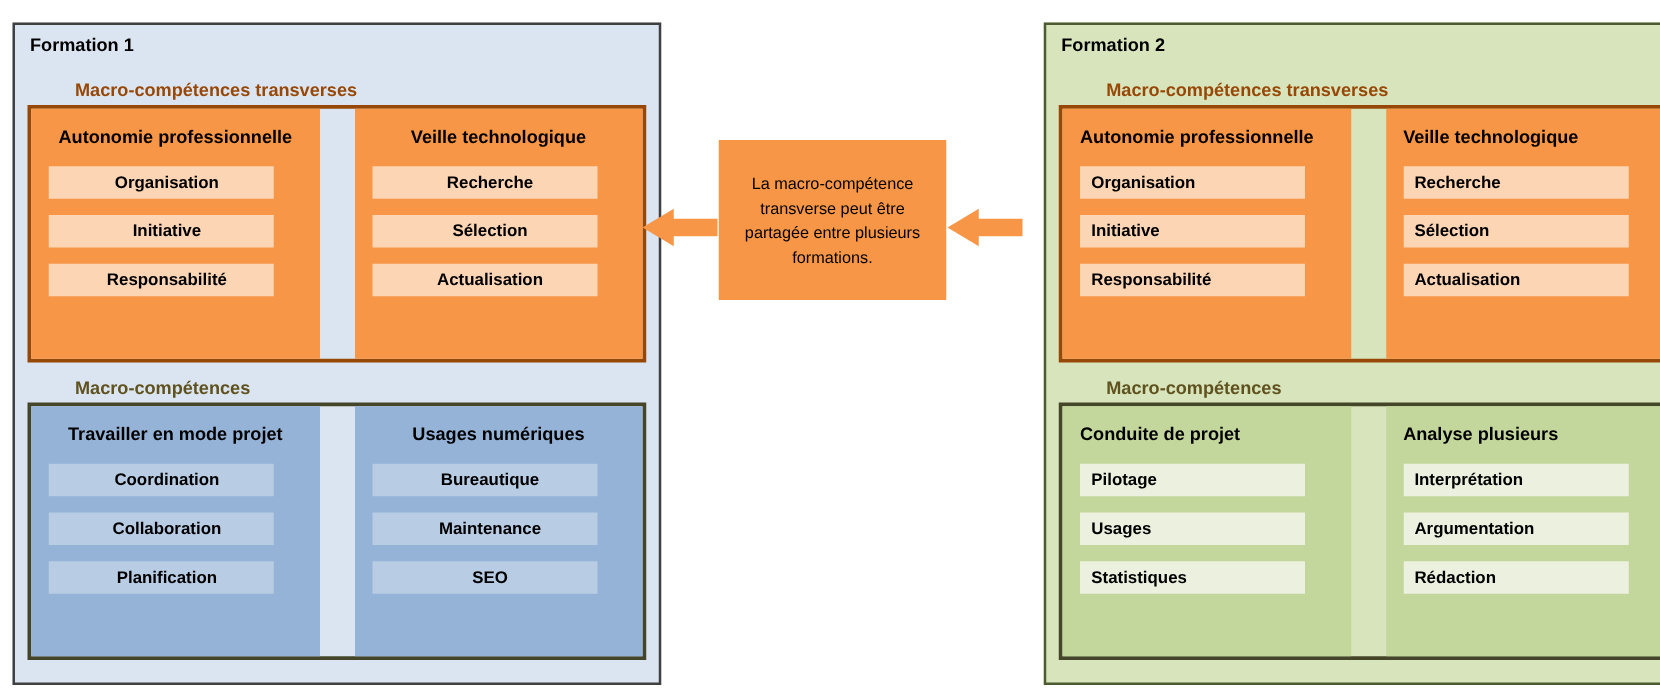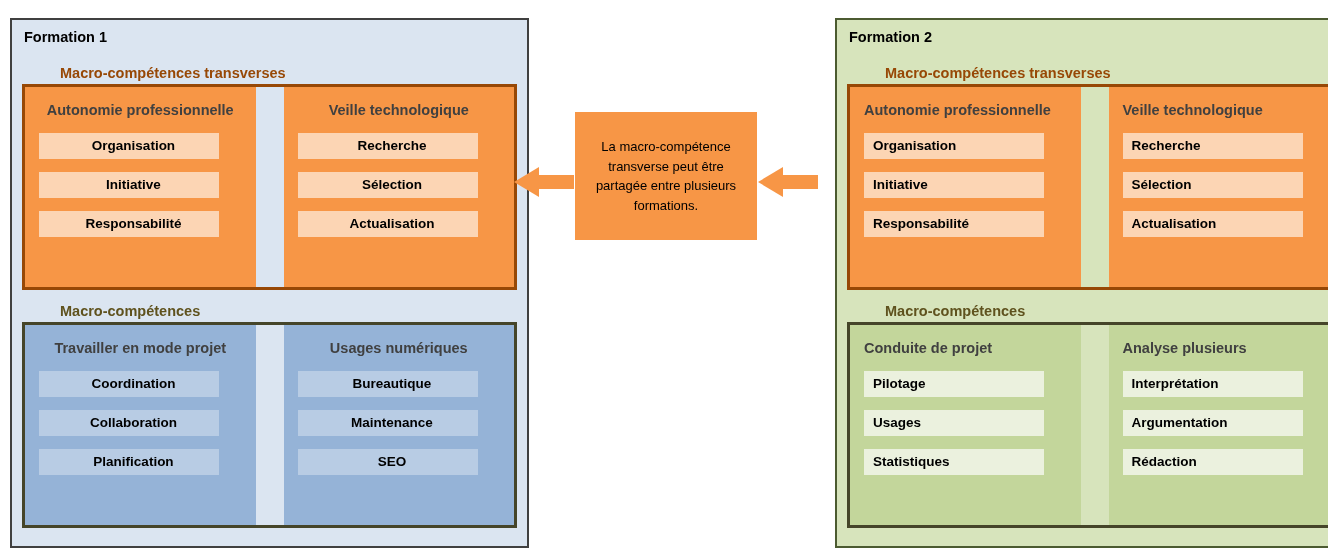--- a/index.html
+++ b/index.html
@@ -18,21 +18,21 @@
 
   .group { position:absolute; left:10px; width:495px; height:206px; display:flex; gap:28px; }
   .group-top    { top:64px;  border:3px solid #974806; }
   .group-bottom { top:302px; border:3px solid #454529; }
 
   .col { flex:1; padding:11px 14px; }
   .group-top .col { background:#f79646; }
   .panel-blue  .group-bottom .col { background:#95b3d7; }
   .panel-green .group-bottom .col { background:#c3d69b; }
 
-  .col-title { font-size:14.5px; font-weight:bold; color:#404040; margin:4px 0 15px 0; }
+  .col-title { font-size:14.5px; font-weight:bold; color:#000000; margin:4px 0 15px 0; }
 
   .item { width:180px; height:26px; line-height:26px; padding-left:9px; margin-bottom:13px;
           font-size:13.5px; font-weight:bold; color:#000; }
   .group-top .item { background:#fcd5b4; }
   .panel-blue  .group-bottom .item { background:#b8cce4; }
   .panel-green .group-bottom .item { background:#ebf1de; }
 
   .callout { position:absolute; left:575px; top:112px; width:182px; height:128px; background:#f79646;
              display:flex; align-items:center; justify-content:center; text-align:center;
              padding:16px 12px; font-size:13px; line-height:1.5; color:#000; }

